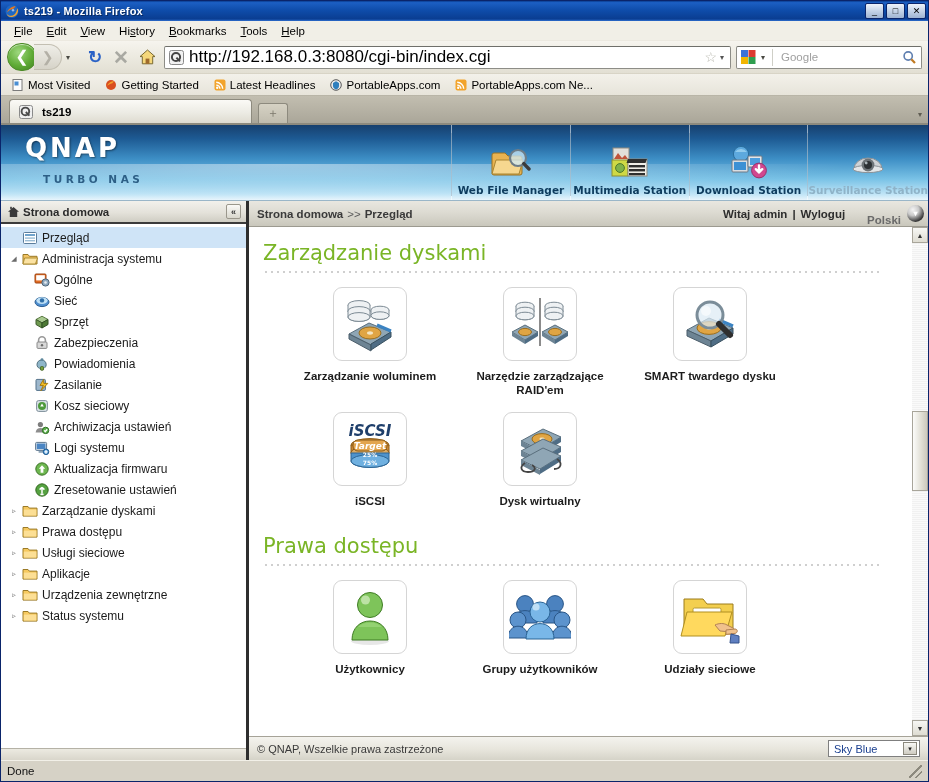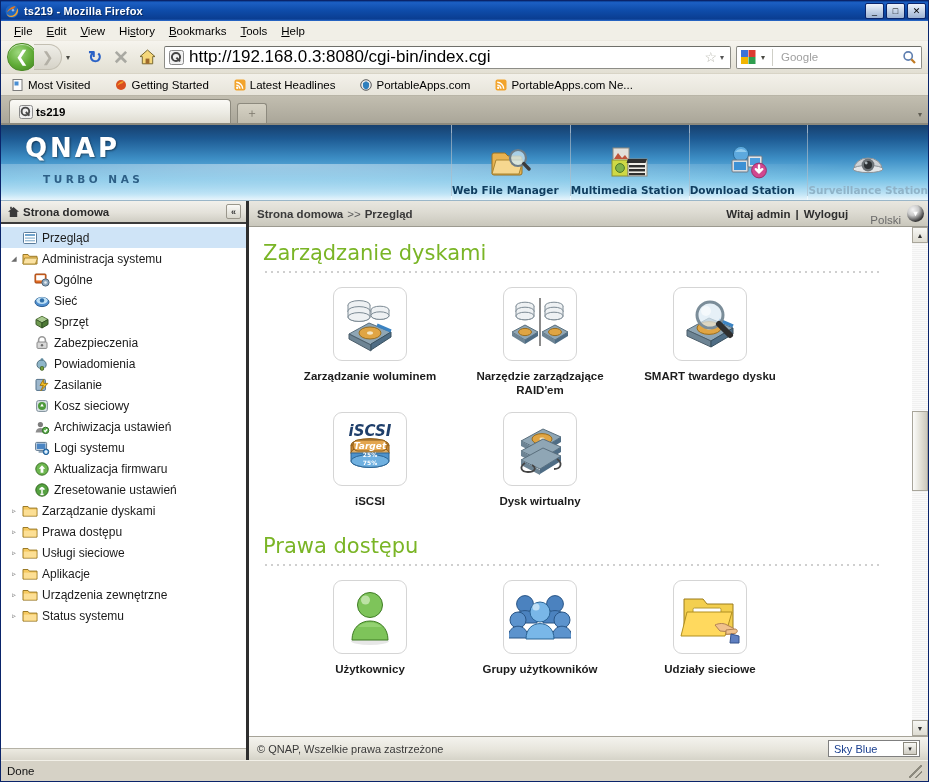--- a/index.html
+++ b/index.html
@@ -95,38 +95,38 @@
     background:#fff; border:1px solid #8d8d87; border-top-color:#6f6f6a;
     border-radius:2px; display:flex; align-items:center; padding:0 3px;
   }
   .search-ph{ flex:1;font-size:11.5px;color:#a0a0a0;padding-left:5px; }
   .sb-div{ width:1px;height:17px;background:#cfcfc7;margin:0 3px; }
 
   
   .bookmarks {
     height:22px; flex:0 0 22px;
     background: linear-gradient(to bottom,#f3f1ea,#e7e4da);
-    display:flex; align-items:center; padding:0 6px; gap:15px;
+    display:flex; align-items:center; padding:0 6px; gap:5px;
     border-bottom:1px solid #b9b5a7;
   }
   .bm { display:flex;align-items:center;gap:4px;padding:1px 5px;font-size:11.5px;color:#000;white-space:nowrap; }
   .bm .bmi{width:12px;height:12px;flex:0 0 12px;display:flex;align-items:center;justify-content:center;}
 
   
   .tabstrip {
     height:28px; flex:0 0 28px;
     background: linear-gradient(to bottom,#c2beb0,#aaa699);
     display:flex; align-items:flex-end; padding-left:8px; position:relative;
     border-bottom:1px solid #8d8a7e;
   }
   .tab {
-    height:24px; width:222px;
+    height:24px; width:243px;
     background: linear-gradient(to bottom,#fbfaf6 0%, #ecebe4 55%, #dedbd0 100%);
     border:1px solid #8d8a7e; border-bottom:none; border-radius:4px 4px 0 0;
-    display:flex; align-items:center; padding:0 8px; gap:3px;
+    display:flex; align-items:center; padding:0 8px; gap:9px;
     font-size:11.5px; font-weight:bold; color:#000;
   }
   .tab .tico{width:15px;height:15px;flex:0 0 15px;display:flex;align-items:center;justify-content:center;}
   .tab-new {
     width:30px;height:20px;margin-left:6px;
     background: linear-gradient(to bottom,#d6d2c4,#c0bcae);
     border:1px solid #8d8a7e;border-bottom:none;border-radius:3px 3px 0 0;
     display:flex;align-items:center;justify-content:center;color:#7b776b;font-size:12px;
   }
   .tabstrip-right{ position:absolute; right:6px; bottom:4px; color:#5f5c52; font-size:8px; }
@@ -160,21 +160,21 @@
     line-height:1;
   }
   .brand-sub {
     margin-top:12px; margin-left:18px;
     font-size:10.5px; letter-spacing:3.5px; color:#2d5f86; font-weight:bold;
     font-family:"DejaVu Sans",sans-serif;
   }
   .apps { flex:1; display:flex; align-items:flex-end; z-index:2; }
   .app-item {
     flex:1; height:100%; display:flex; flex-direction:column;
-    justify-content:flex-end; padding-bottom:4px;
+    align-items:center; justify-content:flex-end; padding-bottom:4px;
     border-left:1px solid rgba(255,255,255,.55);
     position:relative;
   }
   .app-item::before{
     content:""; position:absolute; left:-1px; top:8px; bottom:4px; width:1px;
     background:rgba(40,80,110,.25);
   }
   .app-icon{ height:40px; display:flex;align-items:flex-end;justify-content:center; }
   .app-label{
     margin-top:3px; font-size:10.5px; color:#0e3c5e; font-weight:bold;
@@ -229,21 +229,21 @@
   .crumbbar{
     height:26px; flex:0 0 26px;
     background: linear-gradient(to bottom,#e9e7e0 0%, #dcdad1 48%, #c9c7bc 100%);
     border-bottom:1px solid #9c9a90;
     display:flex; align-items:center; padding:0 4px 0 8px;
     font-size:11.5px; font-weight:bold; color:#3a3a3a;
   }
   .crumb-sep{ color:#5c5c5c; font-weight:normal; padding:0 4px; }
   .crumb-spacer{ flex:1; }
   .welcome{ font-size:11.5px; font-weight:bold; color:#2d2d2d; }
-  .lang{ font-size:11.5px; color:#6a6a6a; margin:12px 6px 0 22px; font-weight:normal; }
+  .lang{ font-size:11.5px; color:#6a6a6a; margin:12px 6px 0 22px; font-weight:bold; }
   .lang-btn{
     width:17px;height:17px;border-radius:50%;
     background: radial-gradient(circle at 35% 28%, #f4f4f4 0%, #c9c9c9 35%, #3a3a3a 72%, #151515 100%);
     display:flex;align-items:center;justify-content:center;
     color:#fff; font-size:8px;
   }
 
   .scroll-wrap{ flex:1; display:flex; min-height:0; }
   .page-canvas{ flex:1; padding:14px 0 0 0; overflow:hidden; min-width:0; }
 

